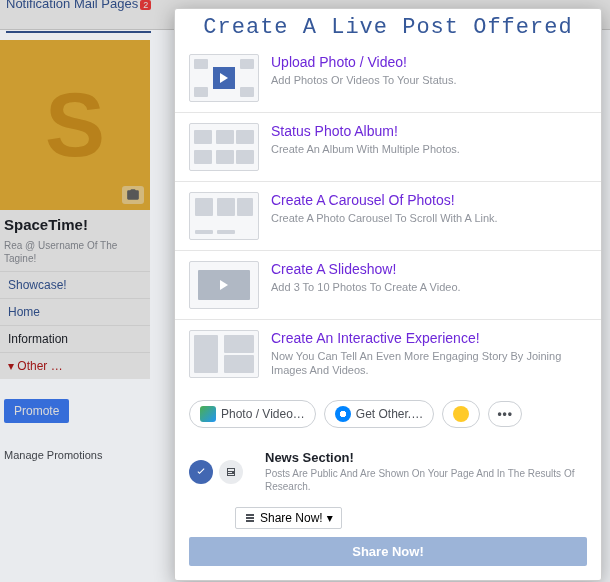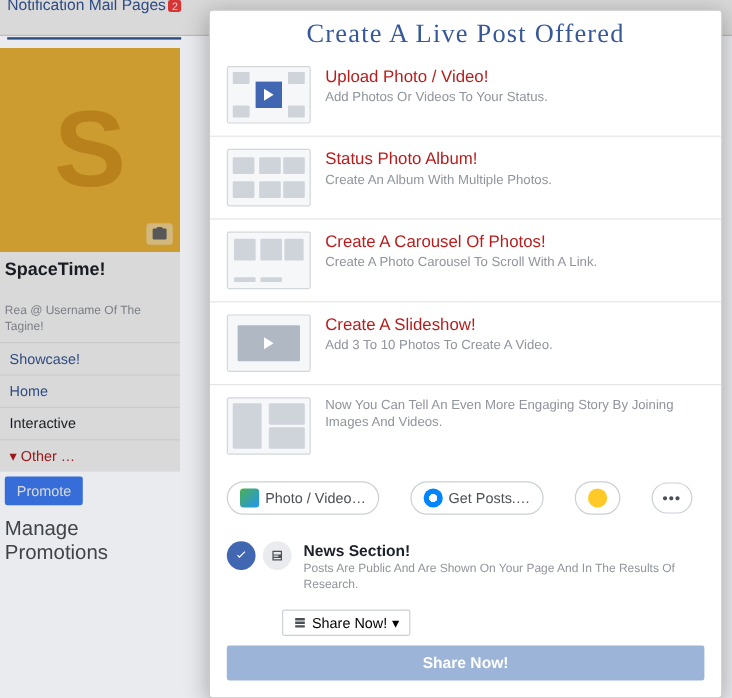--- a/index.html
+++ b/index.html
@@ -7,44 +7,44 @@
 .page-bg{position:absolute;top:0;left:0;right:0;bottom:0;filter:brightness(.85)}
 .topnav{height:30px;background:#fff;border-bottom:1px solid #ddd;display:flex;align-items:center;padding:0 6px;gap:24px;font-size:13px;color:#4b4f56}
 .topnav .first{color:#365899;border-bottom:2px solid #365899;padding-bottom:20px}
 .badge{display:inline-block;background:#fa3e3e;color:#fff;font-size:9px;padding:0 3px;border-radius:2px;margin-left:2px}
 .left-col{position:absolute;top:40px;left:0;width:150px}
 .cover{width:150px;height:170px;background:#f0b83a;display:flex;align-items:center;justify-content:center;position:relative}
 .cover-letter{font-size:90px;font-weight:bold;color:#d89820}
 .cam{position:absolute;right:6px;bottom:6px;width:22px;height:18px;background:rgba(255,255,255,.45);border-radius:3px;display:flex;align-items:center;justify-content:center}
 .cam svg{width:14px;height:14px;fill:#666}
 .page-info{background:#fff;padding:6px 4px;font-size:12px;color:#1d2129}
-.page-title{font-size:15px;font-weight:bold;margin-bottom:20px}
+.page-title{font-size:15px;font-weight:bold;margin-bottom:6px}
 .page-sub{font-size:10px;color:#90949c;line-height:1.3}
 .leftnav{background:#fff;font-size:12px}
 .leftnav div{padding:6px 8px;border-top:1px solid #eee;color:#365899}
 .leftnav .info{color:#1d2129}
 .leftnav .other{color:#b91c1c}
-.promote-btn{display:inline-block;background:#4080ff;color:#fff;padding:5px 10px;border-radius:2px;font-size:12px;margin:4px 4px}
-.manage{font-size:17px;color:#4b4f56;padding:6px 4px}
+.promote-btn{display:inline-block;background:#4080ff;color:#fff;padding:5px 10px;border-radius:2px;font-size:12px;margin:20px 4px}
+.manage{font-size:11px;color:#4b4f56;padding:6px 4px}
 
 .modal{position:absolute;top:8px;left:174px;width:428px;background:#fff;border:1px solid #ccc;border-radius:3px;box-shadow:0 4px 20px rgba(0,0,0,.3)}
-.modal-title{text-align:center;font-size:22px;color:#365899;padding:6px 0 4px;letter-spacing:1px;font-family:Liberation Serif, serif}
+.modal-title{text-align:center;font-size:22px;color:#365899;padding:6px 0 4px;letter-spacing:1px;font-family:Liberation Mono, monospace}
 .option-row{display:flex;gap:12px;padding:10px 14px;border-bottom:1px solid #e5e5e5;cursor:pointer}
 .thumb{width:70px;height:48px;flex-shrink:0;background:#f6f7f9;border:1px solid #d3d6db;border-radius:2px;display:flex;align-items:center;justify-content:center;position:relative}
 .thumb .mini{position:absolute;background:#cfd3da;border-radius:1px}
 .opt-text{flex:1}
-.opt-title{font-size:14px;color:#b91c1c;margin-bottom:3px}
+.opt-title{font-size:14px;color:#6d28d9;margin-bottom:3px}
 .opt-desc{font-size:11px;color:#90949c;line-height:1.3}
 
-.chip-row{display:flex;gap:26px;padding:12px 14px;align-items:center}
+.chip-row{display:flex;gap:8px;padding:12px 14px;align-items:center}
 .chip{display:flex;align-items:center;gap:5px;border:1px solid #ccd0d5;border-radius:18px;padding:5px 10px;font-size:12px;color:#4b4f56;background:#fff}
 .chip-icon{width:16px;height:16px;border-radius:3px}
 .more-chip{width:34px;justify-content:center;font-weight:bold;letter-spacing:1px}
 
-.news-section{display:flex;gap:10px;padding:10px 14px;align-items:flex-start}
+.news-section{display:flex;gap:22px;padding:10px 14px;align-items:center}
 .ns-icons{display:flex;gap:6px}
 .ns-icon{width:24px;height:24px;border-radius:50%;display:flex;align-items:center;justify-content:center}
 .ns-icon.blue{background:#4267b2}
 .ns-icon.gray{background:#e9ebee}
 .ns-text{flex:1}
 .ns-title{font-size:13px;font-weight:bold;color:#1d2129}
 .ns-desc{font-size:10px;color:#90949c;line-height:1.3;margin-top:2px}
 .share-dd{display:inline-flex;align-items:center;gap:4px;border:1px solid #ccd0d5;border-radius:2px;padding:3px 8px;font-size:12px;margin:4px 0 0 60px;background:#fff}
 .share-btn{margin:8px 14px 14px;background:#9cb4d8;color:#fff;text-align:center;padding:7px;font-size:13px;font-weight:bold;border-radius:2px}
 .play-tri{width:0;height:0;border-left:8px solid #fff;border-top:5px solid transparent;border-bottom:5px solid transparent}
@@ -69,21 +69,21 @@
           </svg>
         </div>
     </div>
     <div class="page-info">
       <div class="page-title">SpaceTime!</div>
       <div class="page-sub">Rea @ Username Of The Tagine!</div>
     </div>
     <div class="leftnav">
       <div>Showcase!</div>
       <div>Home</div>
-      <div class="info">Interactive</div>
+      <div class="info">Information</div>
       <div class="other">▾ Other …</div>
     </div>
     <div class="promote-btn">Promote</div>
     <div class="manage">Manage Promotions</div>
   </div>
 </div>
 
 <div class="modal">
   <div class="modal-title">Create A Live Post Offered</div>
 
@@ -144,32 +144,33 @@
     </div>
   </div>
 
   <div class="option-row" style="border-bottom:none">
     <div class="thumb">
       <div class="mini" style="top:4px;left:4px;width:24px;bottom:4px"></div>
       <div class="mini" style="top:4px;right:4px;width:30px;height:18px"></div>
       <div class="mini" style="bottom:4px;right:4px;width:30px;height:18px"></div>
     </div>
     <div class="opt-text">
+      <div class="opt-title">Create An Interactive Experience!</div>
       <div class="opt-desc">Now You Can Tell An Even More Engaging Story By Joining Images And Videos.</div>
     </div>
   </div>
 
   <div class="chip-row">
     <div class="chip">
       <span class="chip-icon" style="background:linear-gradient(135deg,#4caf50,#2196f3)"></span>
       <span>Photo / Video…</span>
     </div>
     <div class="chip">
       <span class="chip-icon" style="background:radial-gradient(circle,#fff 30%,#0084ff 31%);border-radius:50%"></span>
-      <span>Get Posts.…</span>
+      <span>Get Other.…</span>
     </div>
     <div class="chip">
       <span class="chip-icon" style="background:#ffca28;border-radius:50%"></span>
     </div>
     <div class="chip more-chip">•••</div>
   </div>
 
   <div class="news-section">
     <div class="ns-icons">
       <div class="ns-icon blue">

